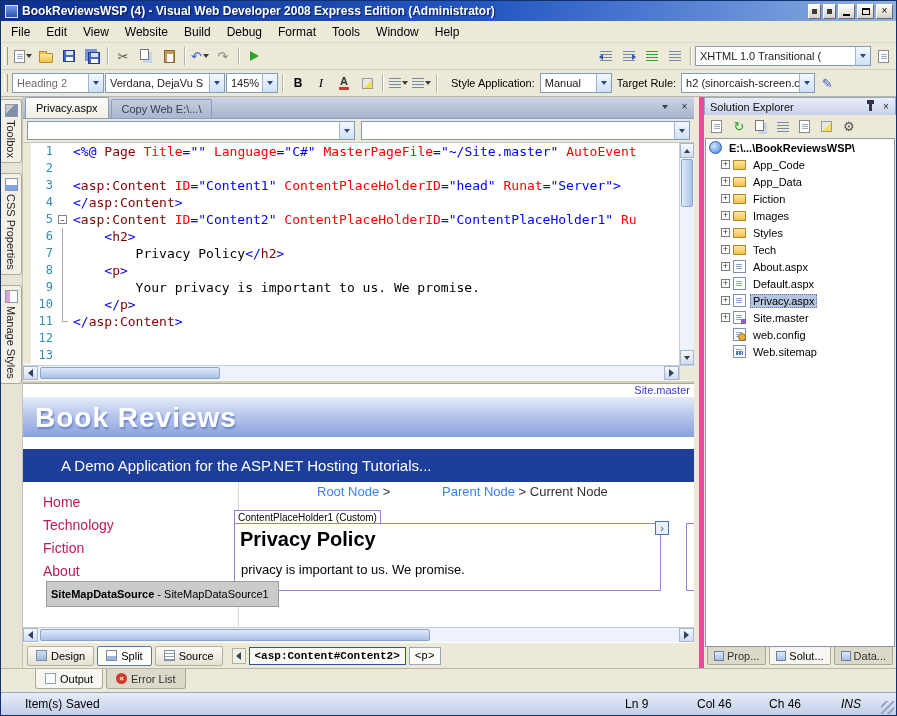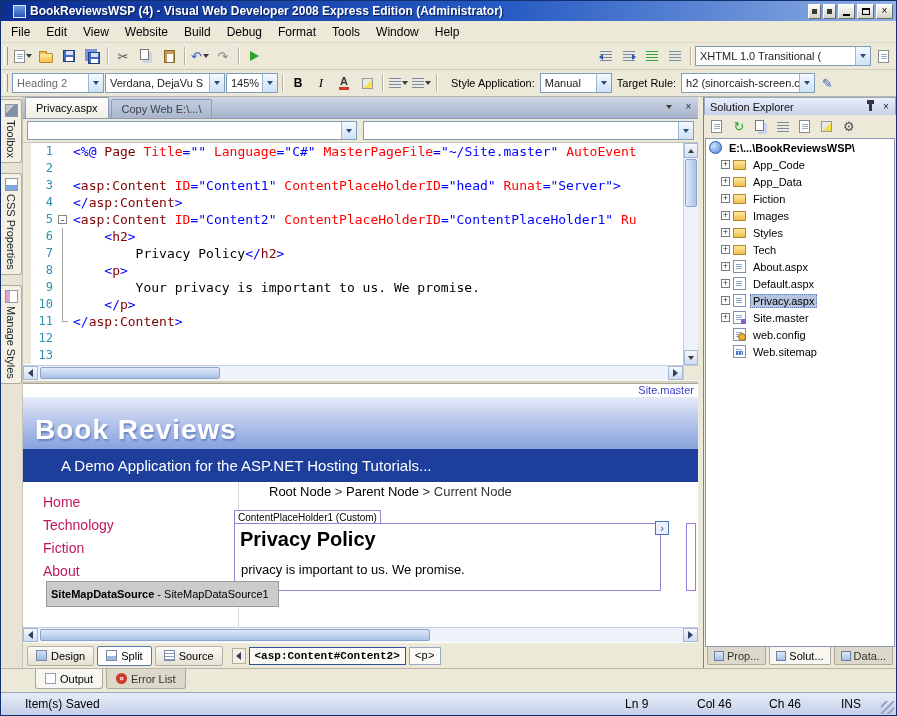--- a/index.html
+++ b/index.html
@@ -1,20 +1,20 @@
 <!DOCTYPE html>
 <html><head>
 <meta charset="utf-8">
 <style>
   * { box-sizing: border-box; margin: 0; padding: 0; }
   html,body { width:897px; height:716px; overflow:hidden; font-family:"Liberation Sans",sans-serif; }
   #win { position:relative; width:897px; height:716px; background:#ece9d8; border:1px solid #10306e; display:flex; flex-direction:column; overflow:hidden; }
 
   
-  .titlebar { flex:0 0 20px; background:linear-gradient(90deg,#0d2f93 0%,#2458c2 55%,#8fb0e4 100%); display:flex; align-items:center; padding:0 3px 0 12px; }
+  .titlebar { flex:0 0 20px; background:linear-gradient(90deg,#0d2f93 0%,#2458c2 55%,#8fb0e4 100%); display:flex; align-items:center; padding:0 3px 0 4px; }
   .app-icon { width:13px; height:13px; background:linear-gradient(#6f9be0,#2a55b0); border:1px solid #dfe8fa; margin-right:4px; flex:0 0 13px; }
   .title-text { color:#fff; font-weight:bold; font-size:12px; text-shadow:1px 1px 1px #071b52; white-space:nowrap; overflow:hidden; flex:1; }
   .win-buttons { display:flex; gap:2px; }
   .wbtn { width:17px; height:15px; background:linear-gradient(#fdfdfb,#d5d1c4); border:1px solid #fff; border-right-color:#6b6b6b; border-bottom-color:#6b6b6b; display:flex; align-items:center; justify-content:center; font-size:10px; line-height:10px; color:#000; }
   .wbtn.narrow { width:13px; }
   .min-glyph { width:7px; height:2px; background:#000; margin-top:7px; }
   .restore-glyph { width:8px; height:7px; border:1px solid #000; border-top-width:2px; }
   .sq-glyph { width:5px; height:5px; background:#3a3a3a; }
 
   
@@ -99,28 +99,28 @@
   .sthumb-v { height:48px; margin:1px; background:linear-gradient(90deg,#dfe9f8,#aac2e8); border:1px solid #8aa4cc; border-radius:2px; }
   .hscroll { flex:0 0 15px; background:#eef2fa; border-top:1px solid #c4cede; display:flex; }
   .htrack { flex:1; position:relative; }
   .sthumb-h { position:absolute; top:1px; bottom:1px; background:linear-gradient(#dfe9f8,#aac2e8); border:1px solid #8aa4cc; border-radius:2px; }
   .hcorner { flex:0 0 15px; background:#ece9d8; border-left:1px solid #c4cede; }
   .split-h { flex:0 0 4px; background:#d4d0c0; border-top:1px solid #f8f6ee; border-bottom:1px solid #a9a697; }
 
   
   .design { flex:1; position:relative; background:#fff; overflow:hidden; }
   .master-label { position:absolute; top:0; right:4px; font-size:11px; color:#3b3bcf; z-index:6; }
-  .dv-header { position:absolute; top:13px; left:0; right:0; height:52px; background:linear-gradient(#e6ebf8 0%,#b9c7ec 45%,#88a2dc 100%); }
+  .dv-header { position:absolute; top:13px; left:0; right:0; height:40px; background:linear-gradient(#e6ebf8 0%,#b9c7ec 45%,#88a2dc 100%); }
   .dv-title { position:absolute; left:12px; bottom:3px; font-size:28px; font-weight:bold; color:#fff; text-shadow:1px 2px 2px #6b82c0; letter-spacing:1px; }
   .dv-banner { position:absolute; top:65px; left:0; right:0; height:33px; background:#1d3f9b; color:#fff; font-size:15px; line-height:33px; padding-left:38px; white-space:nowrap; }
   .dv-divider { position:absolute; left:215px; top:98px; bottom:0; width:1px; background:#d8d8d8; }
   .dv-nav { position:absolute; left:20px; top:110px; display:flex; flex-direction:column; gap:7px; font-size:14px; }
   .dv-nav-link { color:#be185d; }
   .dv-breadcrumb { position:absolute; left:246px; top:100px; font-size:13px; color:#333; }
-  .bc-link { color:#000000; }
+  .bc-link { color:#3b82f6;margin-left:48px; }
   .bc-sep { color:#333; }
   .ph-label { position:absolute; left:211px; top:126px; font-size:10px; border:1px solid #9b7fd4; padding:0 3px; background:#fff; height:14px; line-height:13px; z-index:3; }
   .ph-box { position:absolute; left:211px; top:139px; width:427px; height:68px; border:1px solid #9b7fd4; background:#fff; z-index:2; }
   .ph-h2 { font-size:20px; font-weight:bold; margin:4px 0 0 5px; color:#000; }
   .ph-p { font-size:13px; margin:11px 0 0 6px; color:#000; }
   .smart-tag { position:absolute; left:632px; top:137px; width:14px; height:14px; border:1px solid #4472b8; background:#eaf1fc; color:#2a55aa; font-size:11px; line-height:12px; text-align:center; z-index:4; }
   .ph-sliver { position:absolute; left:663px; top:139px; width:10px; height:68px; border:1px solid #9b7fd4; background:#fff; }
   .ds-box { position:absolute; left:23px; top:197px; width:233px; height:26px; background:#cbcbcb; border:1px solid #9a9a9a; font-size:11px; padding:6px 0 0 4px; white-space:nowrap; overflow:hidden; z-index:5; color:#000; }
   .ds-name { font-weight:bold; }
 
@@ -137,26 +137,26 @@
   .tag-btn.current { font-weight:bold; border-color:#31519c; }
 
   
   .bottom-tabs { flex:0 0 24px; background:#ece9d8; display:flex; align-items:flex-start; padding-left:34px; gap:3px; border-top:1px solid #b9b6a7; }
   .btab { height:20px; display:flex; align-items:center; gap:4px; padding:0 9px; font-size:11px; border:1px solid #aca999; border-top:none; border-radius:0 0 3px 3px; background:#dcd9ca; color:#333; }
   .btab.active { background:#f7f6f0; color:#000; }
   .out-ico { width:11px; height:11px; background:#fff; border:1px solid #8aa0be; }
   .err-ico { width:11px; height:11px; border-radius:50%; background:#d03a2a; color:#fff; font-size:8px; line-height:11px; text-align:center; font-weight:bold; }
   .statusbar { flex:0 0 23px; background:linear-gradient(#e7ecf8,#c3cfe9); display:flex; align-items:center; font-size:12px; padding-left:24px; border-top:1px solid #98a6c5; color:#000; }
   .sb-msg { flex:1; }
-  .sb-cell { width:72px; } .sb-ins { width:40px; }
+  .sb-cell { width:72px; } .sb-ins { width:40px;font-style:italic; }
   .sb-grip { width:13px; height:13px; margin:6px 2px 0 0; background:repeating-linear-gradient(135deg, transparent 0 3px, #9aa8c8 3px 5px); }
 
   
   .splitter { flex:0 0 5px; background:#ece9d8; }
-  .right { flex:0 0 192px; display:flex; flex-direction:column; background:#ece9d8; border-left:1px solid #ec4899; }
+  .right { flex:0 0 192px; display:flex; flex-direction:column; background:#ece9d8; border-left:5px solid #ec4899; }
   .sx-header { flex:0 0 18px; display:flex; align-items:center; padding:0 2px 0 5px; font-size:11px; background:linear-gradient(#e9eefb,#c8d2e8); border:1px solid #9aa8c8; border-bottom:none; color:#111; }
   .sx-title { flex:1; white-space:nowrap; overflow:hidden; }
   .sx-hbtn { width:14px; height:13px; margin-left:2px; display:flex; align-items:center; justify-content:center; font-size:10px; line-height:10px; color:#223; }
   .pin-ico { width:3px; height:8px; background:#334; position:relative; }
   .pin-ico::before { content:""; position:absolute; top:-3px; left:-2px; width:7px; height:4px; background:#334; }
   .sx-toolbar { flex:0 0 23px; display:flex; align-items:center; gap:4px; padding:0 4px; }
   .sxi { width:18px; height:18px; display:flex; align-items:center; justify-content:center; }
   .sx-tree { flex:1; background:#fff; border:1px solid #8a98b4; margin:0 1px; overflow:hidden; font-size:11px; color:#000; }
   .trow { height:17px; display:flex; align-items:center; white-space:nowrap; }
   .trow.root { font-weight:bold; padding-left:3px;text-align:center; }

